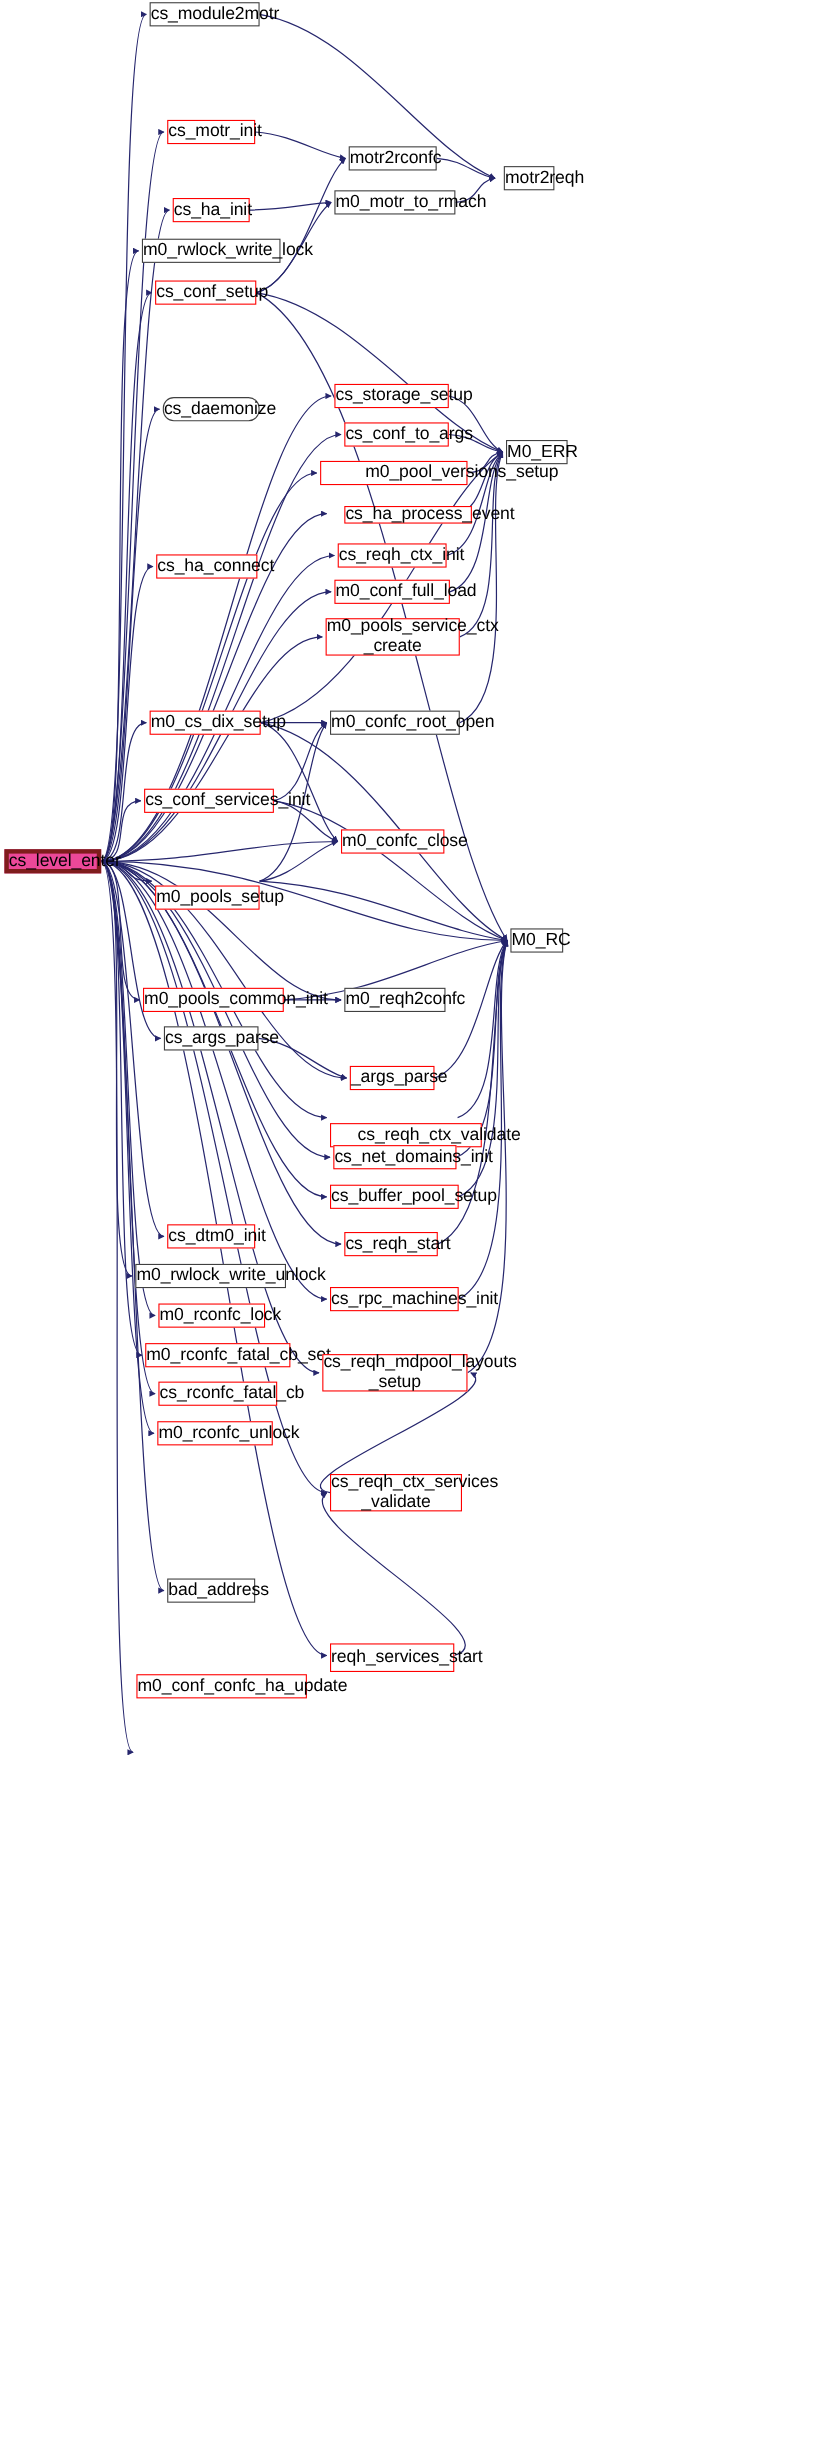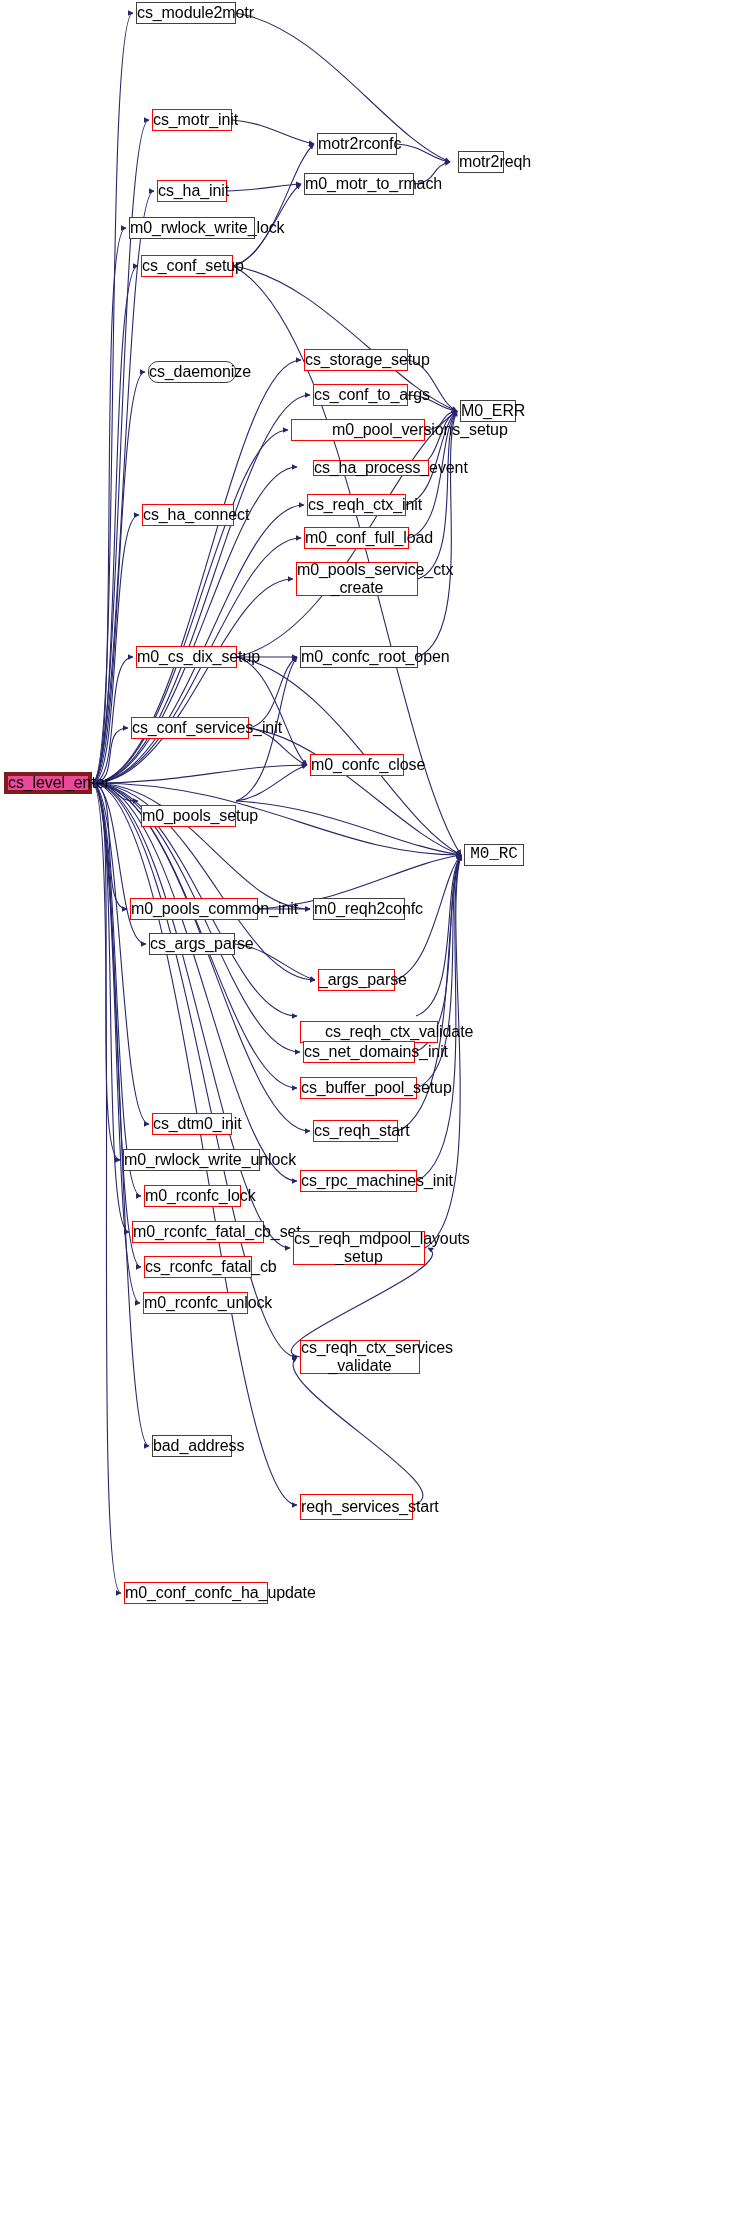--- a/index.html
+++ b/index.html
@@ -162,21 +162,21 @@
       <div class="gnode" style="left: 142px; top: 504px; width: 92px; height: 22px;"><span>cs_ha_connect</span></div>
       <div class="gnode" style="left: 307px; top: 494px; width: 99px; height: 22px;"><span>cs_reqh_ctx_init</span></div>
       <div class="gnode" style="left: 304px; top: 527px; width: 105px; height: 22px;"><span>m0_conf_full_load</span></div>
       <div class="gnode" style="left: 296px; top: 562px; width: 122px; height: 34px;"><span>m0_pools_service_ctx
 _create</span></div>
       <div class="gnode" style="left: 136px; top: 646px; width: 101px; height: 22px;"><span>m0_cs_dix_setup</span></div>
       <div class="gnode plain" style="left: 300px; top: 646px; width: 118px; height: 22px;"><span>m0_confc_root_open</span></div>
       <div class="gnode" style="left: 131px; top: 717px; width: 118px; height: 22px;"><span>cs_conf_services_init</span></div>
       <div class="gnode" style="left: 310px; top: 754px; width: 94px; height: 22px;"><span>m0_confc_close</span></div>
       <div class="gnode" style="left: 141px; top: 805px; width: 95px; height: 22px;"><span>m0_pools_setup</span></div>
-      <div class="gnode plain" style="left: 464px; top: 844px; width: 60px; height: 22px; font-family: Liberation Mono, monospace;"><span>M0_RC</span></div>
+      <div class="gnode plain" style="left: 464px; top: 844px; width: 48px; height: 22px;"><span>M0_RC</span></div>
       <div class="gnode" style="left: 130px; top: 898px; width: 128px; height: 22px;"><span>m0_pools_common_init</span></div>
       <div class="gnode plain" style="left: 313px; top: 898px; width: 92px; height: 22px;"><span>m0_reqh2confc</span></div>
       <div class="gnode plain" style="left: 149px; top: 933px; width: 86px; height: 22px;"><span>cs_args_parse</span></div>
       <div class="gnode" style="left: 318px; top: 969px; width: 77px; height: 22px;"><span>_args_parse</span></div>
       <div class="gnode" style="left: 300px; top: 1021px; width: 138px; height: 22px; padding-left: 24px;"><span>cs_reqh_ctx_validate</span></div>
       <div class="gnode" style="left: 303px; top: 1041px; width: 112px; height: 22px;"><span>cs_net_domains_init</span></div>
       <div class="gnode" style="left: 300px; top: 1077px; width: 117px; height: 22px;"><span>cs_buffer_pool_setup</span></div>
       <div class="gnode current" style="left: 4px; top: 772px; width: 88px; height: 22px;"><span>cs_level_enter</span></div>
       <div class="gnode" style="left: 152px; top: 1113px; width: 80px; height: 22px;"><span>cs_dtm0_init</span></div>
       <div class="gnode" style="left: 313px; top: 1120px; width: 85px; height: 22px;"><span>cs_reqh_start</span></div>
@@ -185,16 +185,16 @@
       <div class="gnode" style="left: 144px; top: 1185px; width: 97px; height: 22px;"><span>m0_rconfc_lock</span></div>
       <div class="gnode" style="left: 132px; top: 1221px; width: 132px; height: 22px;"><span>m0_rconfc_fatal_cb_set</span></div>
       <div class="gnode" style="left: 293px; top: 1231px; width: 132px; height: 34px;"><span>cs_reqh_mdpool_layouts
 _setup</span></div>
       <div class="gnode" style="left: 144px; top: 1256px; width: 108px; height: 22px;"><span>cs_rconfc_fatal_cb</span></div>
       <div class="gnode" style="left: 143px; top: 1292px; width: 105px; height: 22px;"><span>m0_rconfc_unlock</span></div>
       <div class="gnode" style="left: 300px; top: 1340px; width: 120px; height: 34px;"><span>cs_reqh_ctx_services
 _validate</span></div>
       <div class="gnode plain" style="left: 152px; top: 1435px; width: 80px; height: 22px;"><span>bad_address</span></div>
       <div class="gnode" style="left: 300px; top: 1494px; width: 113px; height: 26px;"><span>reqh_services_start</span></div>
-      <div class="gnode" style="left: 124px; top: 1582px; width: 144px; height: 22px;"><span>m0_conf_confc_ha_update</span></div>
+      <div class="gnode" style="left: 124px; top: 1522px; width: 155px; height: 22px;"><span>m0_conf_confc_ha_update</span></div>
     </div>
 
 </div>
 
 </body></html>

